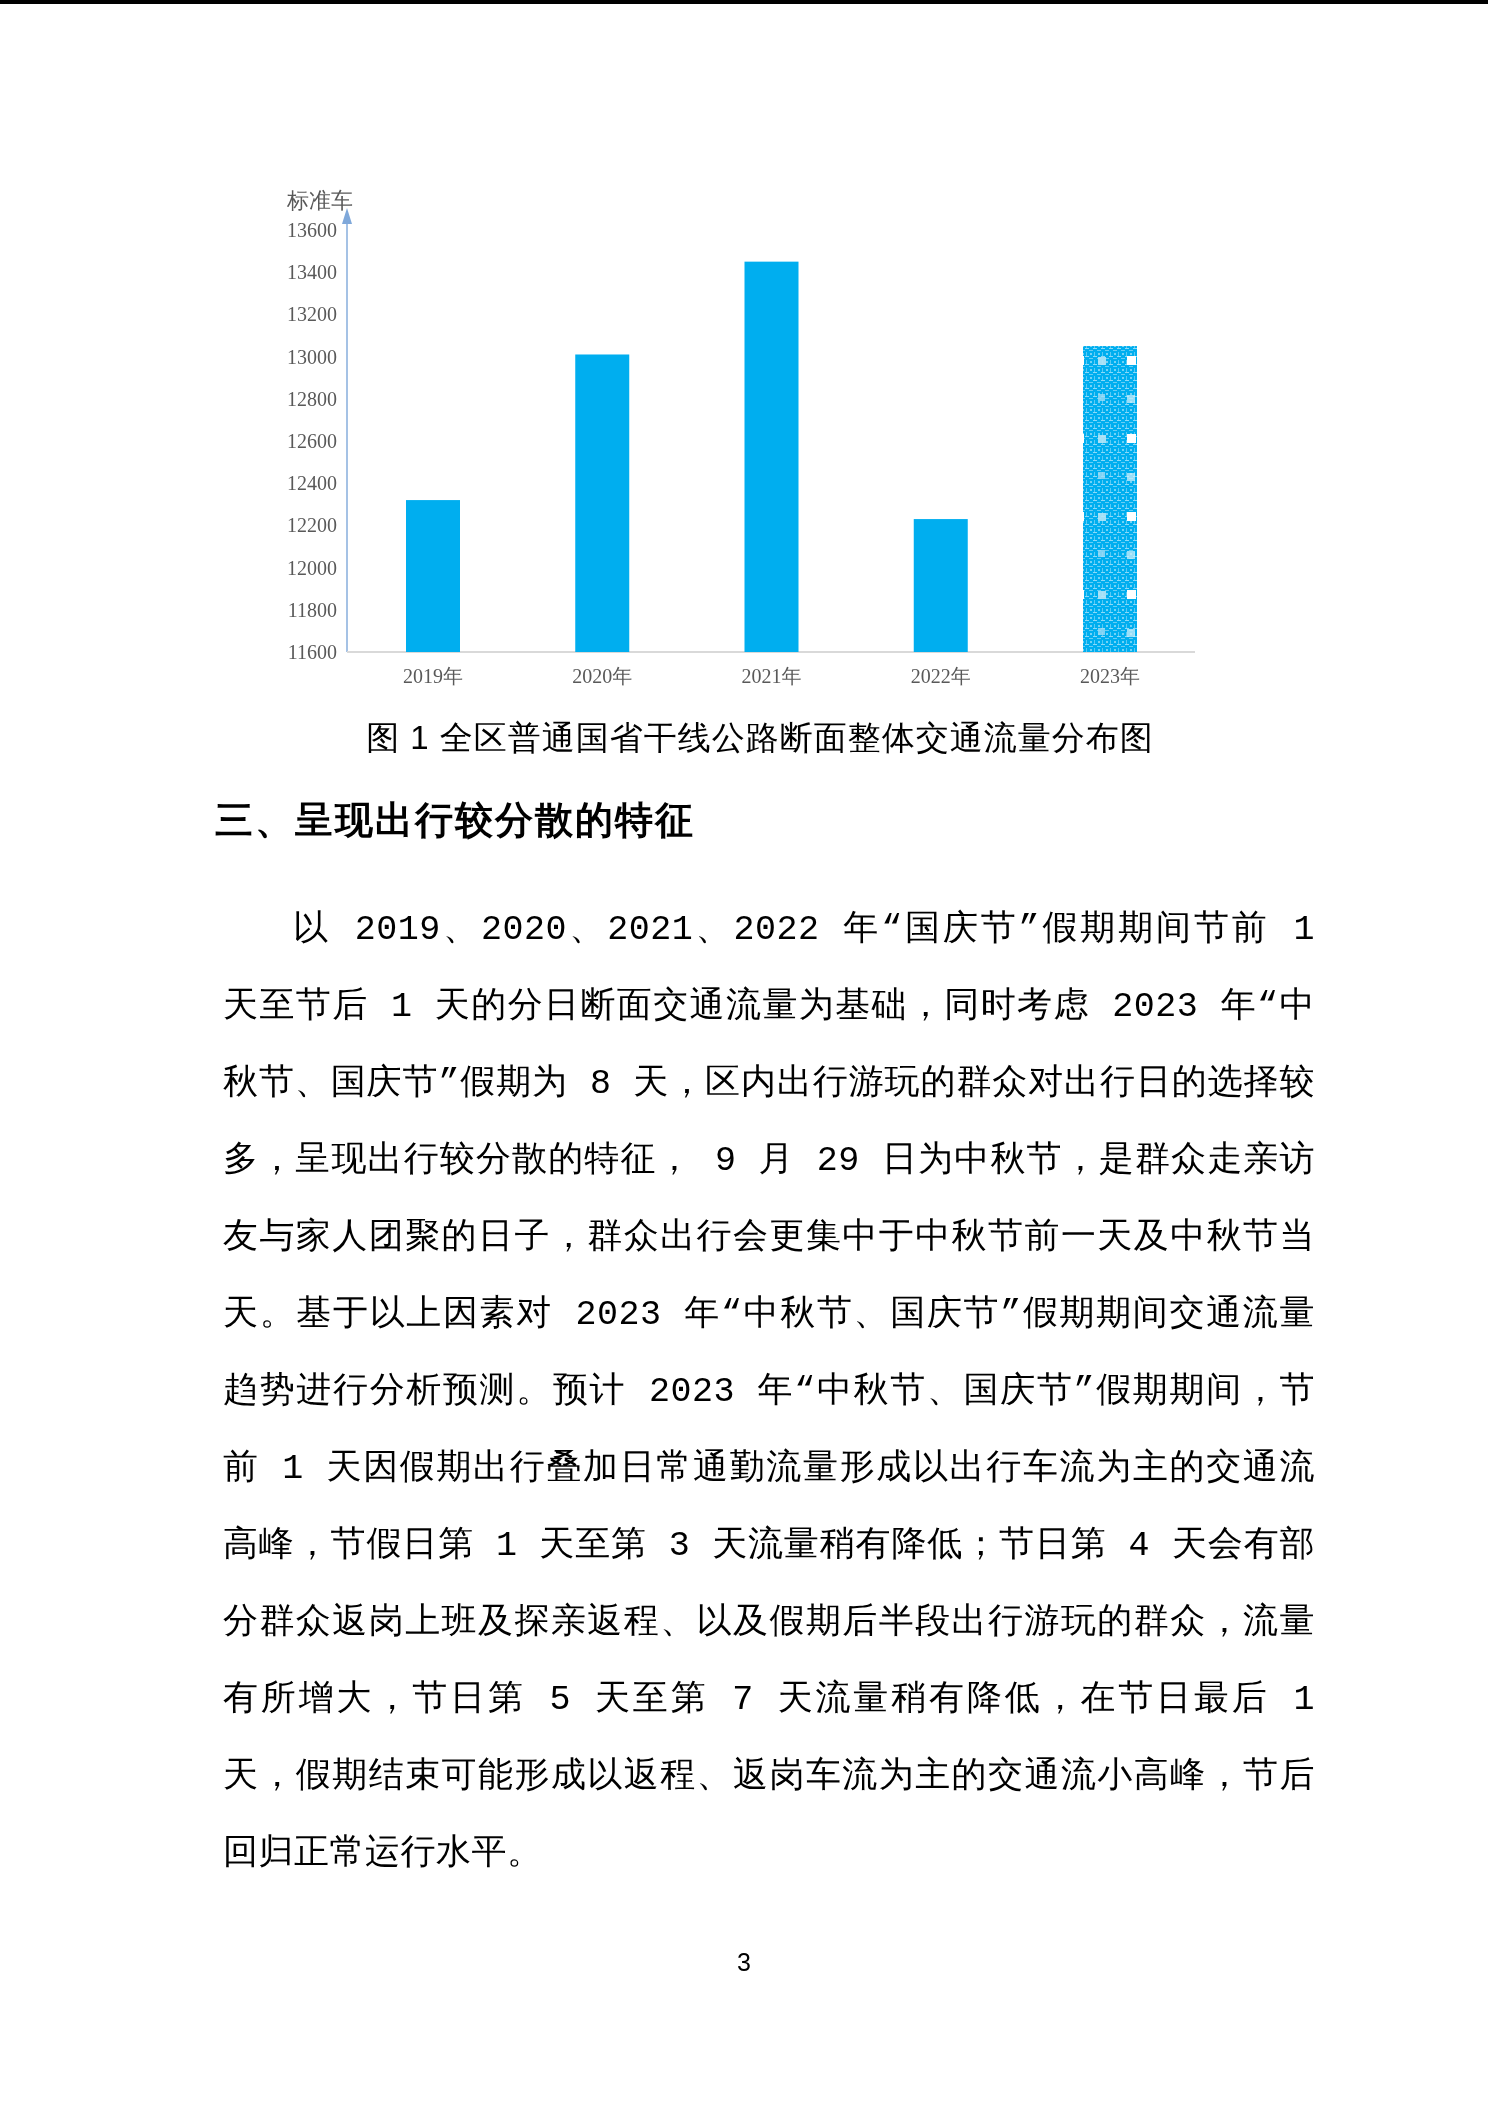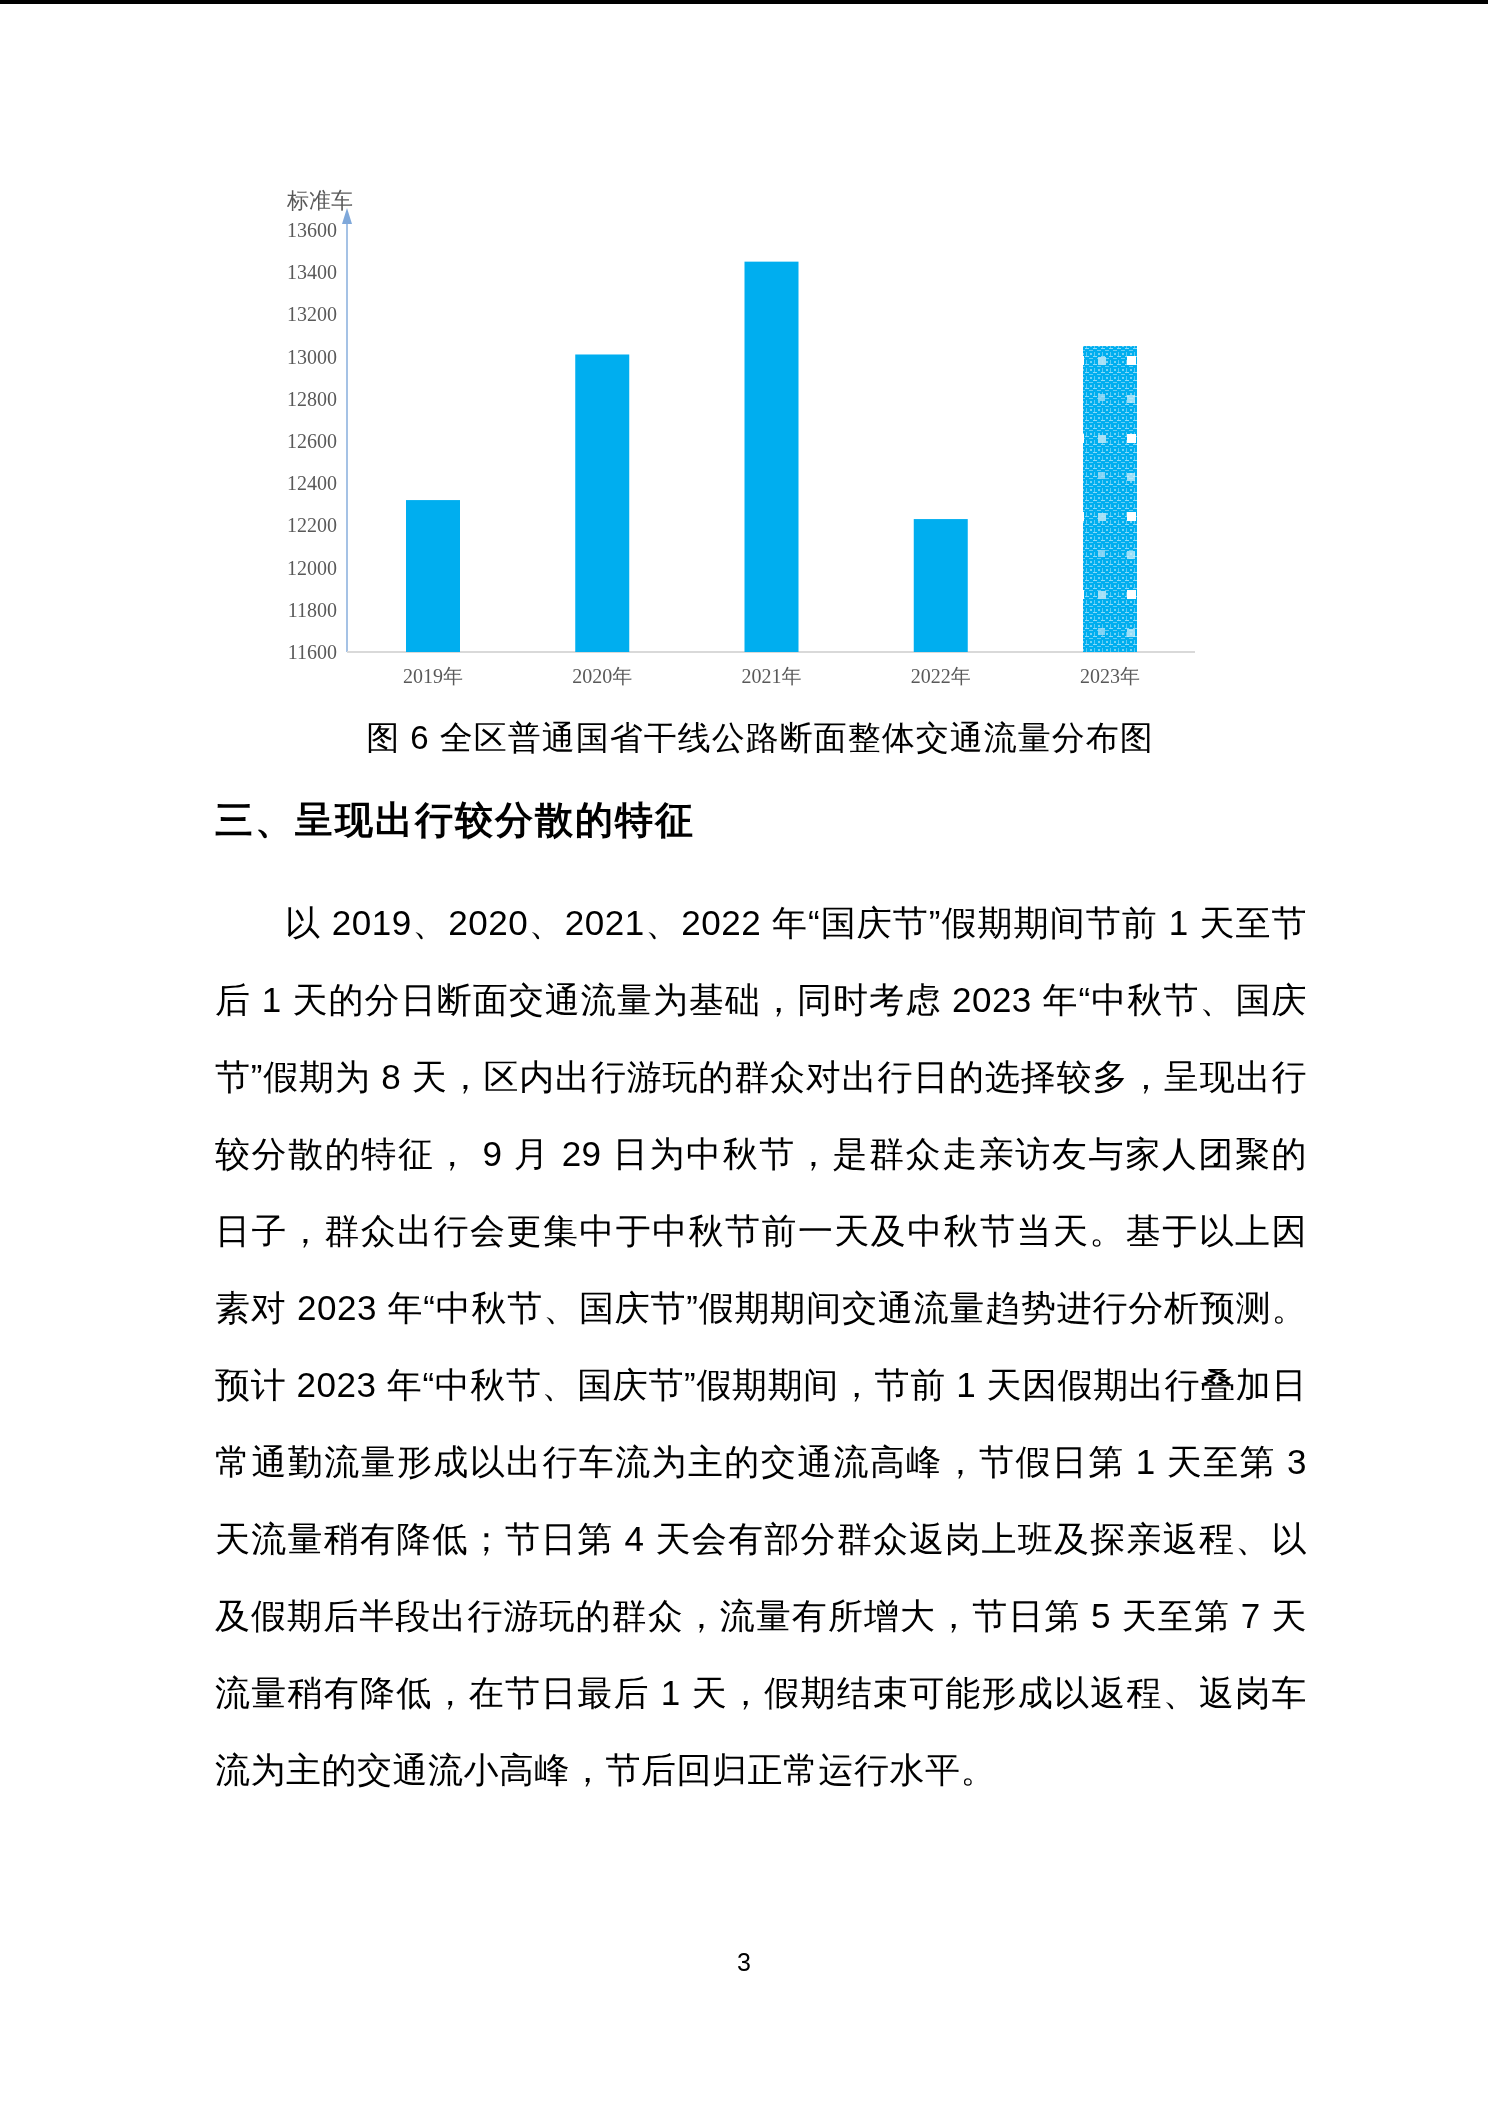--- a/index.html
+++ b/index.html
@@ -24,25 +24,26 @@
     text-align:center;
     font-size:33px;line-height:44px;font-weight:400;
     letter-spacing:1px;
   }
   .section-heading{
     position:absolute;left:215px;top:794px;width:1090px;margin:0;
     font-size:38px;line-height:52px;font-weight:700;
     letter-spacing:2px;
   }
   .body-paragraph{
-    position:absolute;left:215px;top:884px;width:1092px;margin:0;
+    position:absolute;left:215px;top:884px;width:1092px;margin:8px;
     font-size:35px;line-height:77px;
     text-align:justify;
     text-indent:70px;
     letter-spacing:0.5px;
+    font-family:Liberation Mono, monospace;
   }
   .page-number{
     position:absolute;left:0;top:1948px;width:1488px;
     text-align:center;font-size:25px;color:#000;
   }
   
   text.tick-label, text.cat-label{
     font-family:"Liberation Serif", serif;
   }
   text.axis-title{
@@ -97,21 +98,21 @@
           <text x="486.5" y="503" text-anchor="middle" font-size="20" fill="#595959" class="cat-label">2021年</text>
           <rect x="628.75" y="339.07" width="54" height="132.93" fill="#00AEEF"></rect>
           <text x="655.75" y="503" text-anchor="middle" font-size="20" fill="#595959" class="cat-label">2022年</text>
           <rect x="798" y="166.05" width="54" height="305.95" fill="url(#weave)"></rect>
           <rect x="798" y="166.05" width="54" height="305.95" fill="url(#weave-dots)"></rect>
           <text x="825" y="503" text-anchor="middle" font-size="20" fill="#595959" class="cat-label">2023年</text>
         </g>
     </svg>
   </figure>
 
-  <div class="figure-caption">图 6  全区普通国省干线公路断面整体交通流量分布图</div>
+  <div class="figure-caption">图 1  全区普通国省干线公路断面整体交通流量分布图</div>
 
   <h2 class="section-heading">三、呈现出行较分散的特征</h2>
 
   <p class="body-paragraph">以 2019、2020、2021、2022 年“国庆节”假期期间节前 1 天至节后 1 天的分日断面交通流量为基础，同时考虑 2023 年“中秋节、国庆节”假期为 8 天，区内出行游玩的群众对出行日的选择较多，呈现出行较分散的特征， 9 月 29 日为中秋节，是群众走亲访友与家人团聚的日子，群众出行会更集中于中秋节前一天及中秋节当天。基于以上因素对 2023 年“中秋节、国庆节”假期期间交通流量趋势进行分析预测。预计 2023 年“中秋节、国庆节”假期期间，节前 1 天因假期出行叠加日常通勤流量形成以出行车流为主的交通流高峰，节假日第 1 天至第 3 天流量稍有降低；节日第 4 天会有部分群众返岗上班及探亲返程、以及假期后半段出行游玩的群众，流量有所增大，节日第 5 天至第 7 天流量稍有降低，在节日最后 1 天，假期结束可能形成以返程、返岗车流为主的交通流小高峰，节后回归正常运行水平。</p>
 
   <div class="page-number">3</div>
 
 </div>
 
 </body></html>

